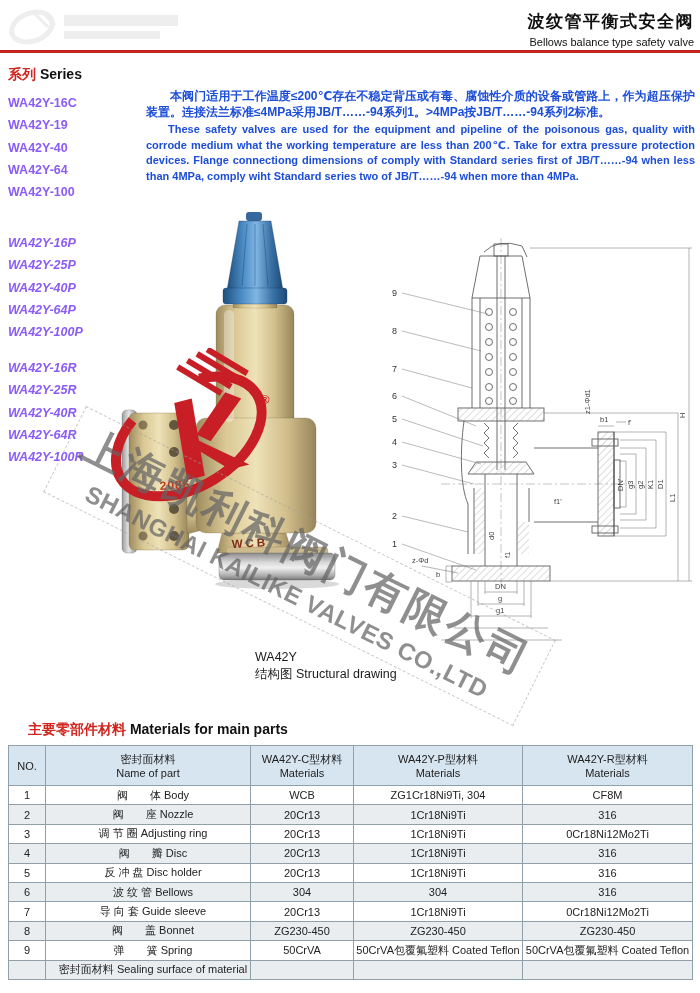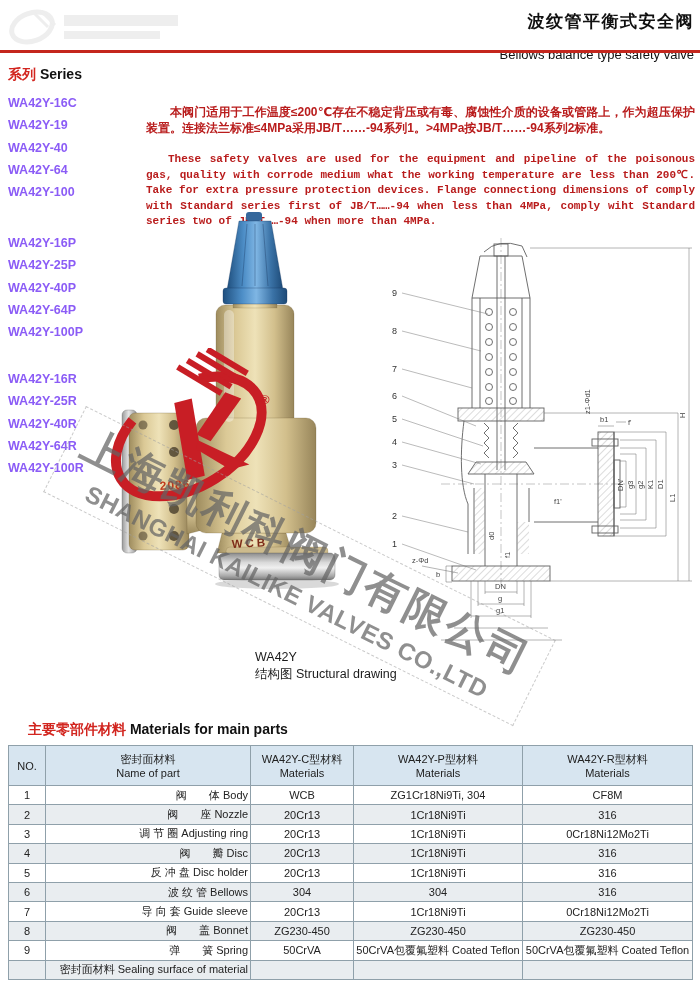--- a/index.html
+++ b/index.html
@@ -5,35 +5,35 @@
   * { margin:0; padding:0; box-sizing:border-box; }
   html,body { background:#ffffff; }
   .page {
     position:relative; width:700px; height:993px; background:#fff;
     font-family:"Liberation Sans","DejaVu Sans",sans-serif; overflow:hidden;
   }
   
   .ghost-logo { position:absolute; left:8px; top:5px; opacity:.12; }
   .hd-titles { position:absolute; right:6px; top:10px; text-align:right; }
   .hd-cn { font-size:17px; font-weight:bold; color:#101010; letter-spacing:1.5px; }
-  .hd-en { font-size:13px; color:#101010; margin-top:14px; }
+  .hd-en { font-size:11px; color:#101010; margin-top:3px; }
   .red-rule { position:absolute; left:0; top:50px; width:700px; height:3px; background:#c4261d; }
 
   
   .series { position:absolute; left:8px; top:66px; width:120px; }
   .series-hd { font-size:14px; font-weight:bold; color:#111; }
   .series-hd .cn { color:#d2251f; }
   .sgroup { position:absolute; left:0; }
-  .sgroup.g1 { top:26px; } .sgroup.g2 { top:166px; } .sgroup.g3 { top:302px; }
+  .sgroup.g1 { top:26px; } .sgroup.g2 { top:166px;font-style:italic; } .sgroup.g3 { top:291px;font-style:italic; }
   .sitem { font-size:12.5px; font-weight:bold; color:#8b5cf6; height:22.3px; line-height:22.3px; white-space:nowrap; }
 
   
-  .desc { position:absolute; left:146px; top:104px; width:549px; color:#b91c1c; }
+  .desc { position:absolute; left:146px; top:88px; width:549px; color:#1d4ed8; }
   .desc .cn { font-size:12px; line-height:16px; font-weight:bold; text-indent:2em; text-align:justify; }
-  .desc .en { font-size:11px; line-height:15.5px; font-weight:bold; text-indent:2em; text-align:justify; margin-top:16px;font-family:Liberation Mono, monospace; }
+  .desc .en { font-size:11px; line-height:15.5px; font-weight:bold; text-indent:2em; text-align:justify; margin-top:2px; }
 
   
   .photo-svg { position:absolute; left:120px; top:210px; }
   .drawing-svg { position:absolute; left:386px; top:236px; }
   .logo-svg { position:absolute; left:98px; top:348px; }
   .watermark {
     position:absolute; left:86px; top:406px; transform:rotate(26.5deg); transform-origin:0 0;
     color:rgba(100,100,100,.72); border:1px dashed rgba(160,160,160,.55);
     padding:4px 14px; white-space:nowrap; text-align:center;
   }
@@ -43,21 +43,21 @@
     font-size:12.5px; color:#1b1b1b; line-height:17px; }
 
   
   .mat-hd { position:absolute; left:8px; top:721px; font-size:14px; font-weight:bold; color:#111;margin-left:20px; }
   .mat-hd .cn { color:#d2251f; }
   table.mtable { position:absolute; left:8px; top:745px; width:684px; border-collapse:collapse;
     table-layout:fixed; font-size:11px; color:#222; }
   .mtable th, .mtable td { border:1px solid #8fa0aa; overflow:hidden; }
   .mtable thead th { background:#d7e5f0; font-weight:normal; height:40px; line-height:14px; text-align:center; }
   .mtable tbody td { height:19.4px; text-align:center; padding:0 2px; }
-  .mtable tbody td.name { text-align:right; padding-left:12px; }
+  .mtable tbody td.name { text-align:center; padding-left:12px; }
   .mtable tbody tr:nth-child(even) { background:#e9edf0; }
   .hdr2 { display:block; }
 </style>
 </head>
 <body>
 
 <div class="page">
 
   <svg class="ghost-logo" width="180" height="44" viewBox="0 0 180 44">
     <g stroke="#777" fill="none">

